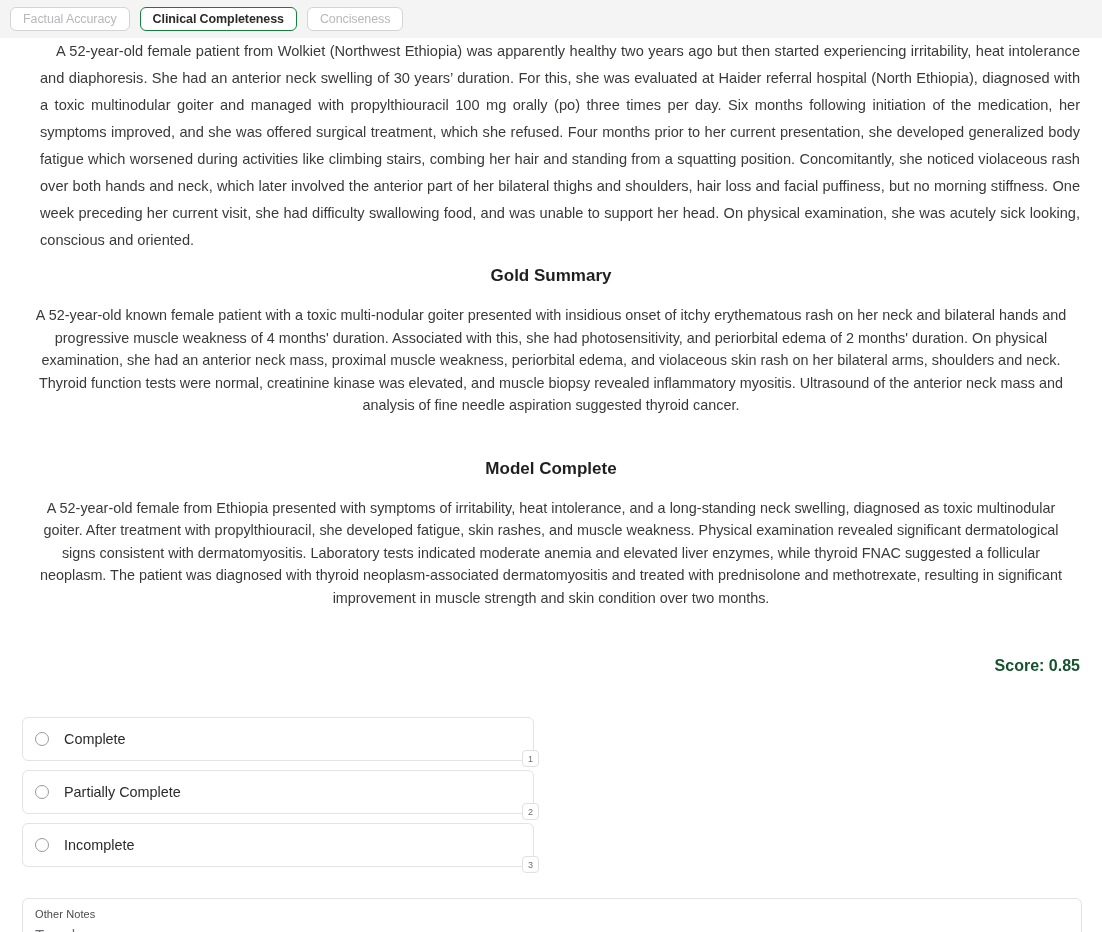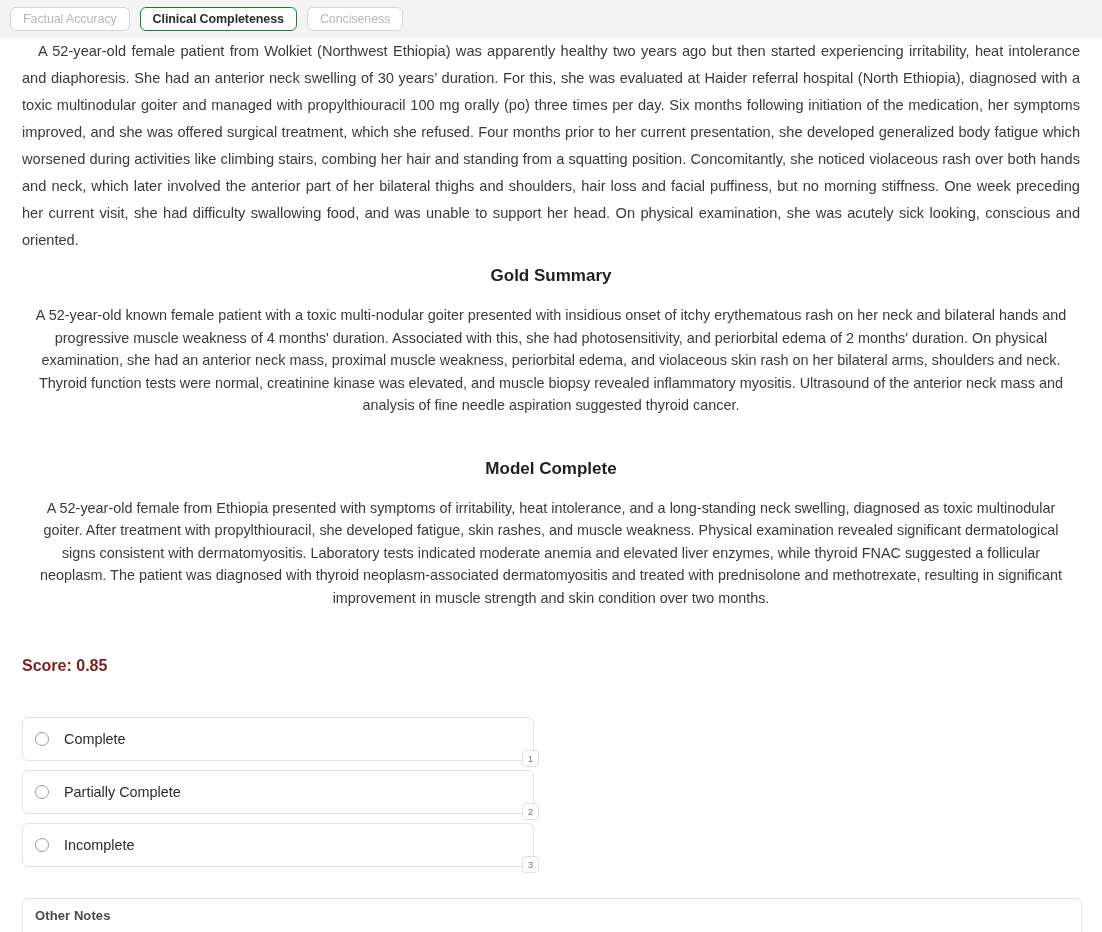--- a/index.html
+++ b/index.html
@@ -55,20 +55,21 @@
     font-size: 17px;
     font-weight: bold;
     color: #1f1f1f;
     margin: 28px 0 16px 0;
   }
 
   .doc-box {
     height: 208px;
     overflow: hidden;
     position: relative;
+    margin-left: 18px;
   }
   .doc-text {
     font-size: 14.6px;
     line-height: 27px;
     text-align: justify;
     text-justify: inter-word;
     color: #3a3a3c;
     text-indent: 16px;
     margin: 0;
   }
@@ -92,24 +93,24 @@
     text-align: center;
     font-size: 14.4px;
     line-height: 22.5px;
     color: #3a3a3c;
     padding: 0 6px;
     margin: 0;
   }
 
   
   .score {
-    text-align: left;
+    text-align: right;
     font-size: 16px;
     font-weight: bold;
-    color: #7f1d1d;
+    color: #14532d;
     margin: 48px 0 0 0;
   }
 
   
   .options {
     margin-top: 42px;
     width: 512px;
   }
   .option-row {
     position: relative;
@@ -156,22 +157,22 @@
   .notes {
     margin-top: 31px;
     width: 1060px;
     height: 62px;
     border: 1px solid #e3e3e5;
     border-radius: 6px;
     background: #ffffff;
     padding: 9px 12px 0 12px;
   }
   .notes-label {
-    font-size: 13px;
-    font-weight: bold;
+    font-size: 11px;
+    font-weight: normal;
     color: #4a4a4e;
     letter-spacing: 0.1px;
   }
   .notes-input {
     display: block;
     width: 100%;
     border: none;
     outline: none;
     background: transparent;
     font-family: "Liberation Sans", sans-serif;

